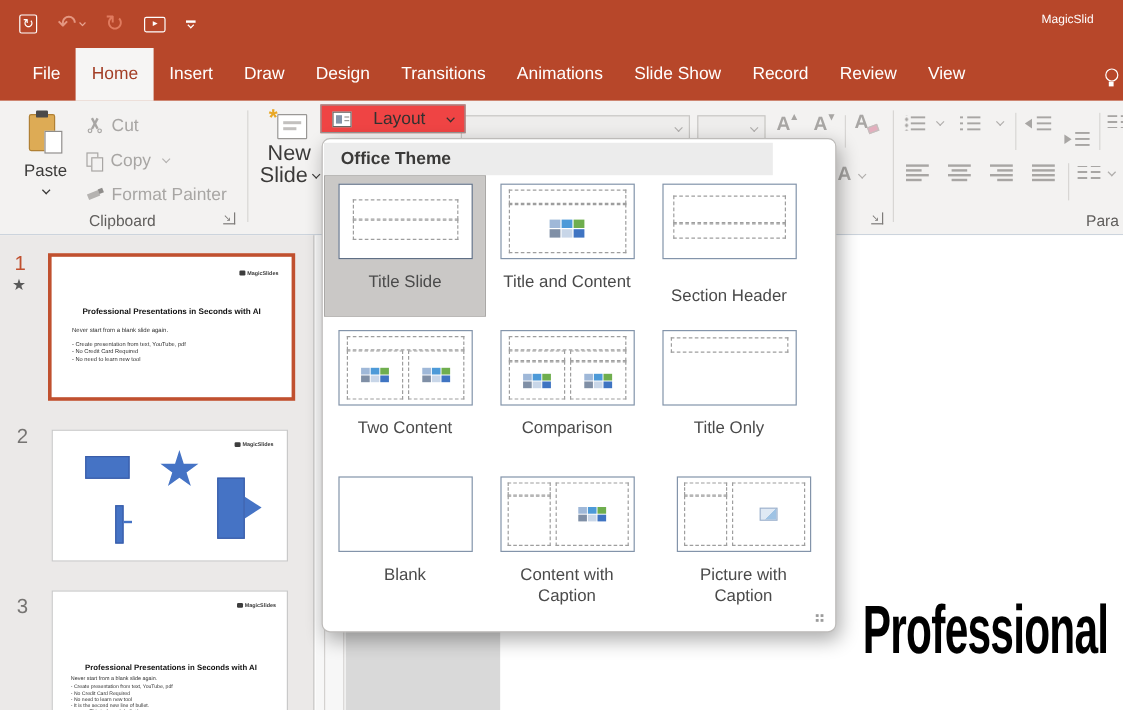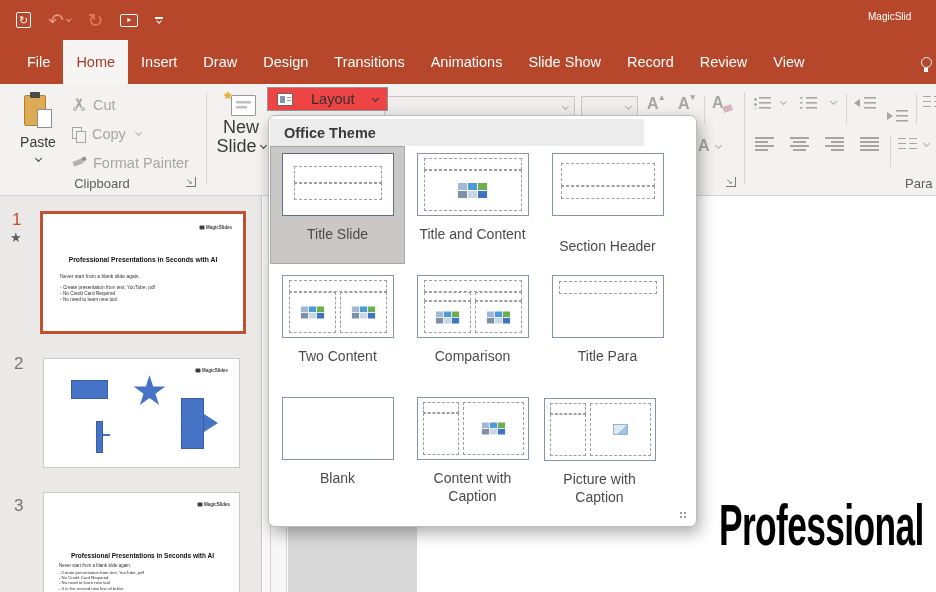--- a/index.html
+++ b/index.html
@@ -503,21 +503,21 @@
               <i></i>
             </span>
           </span>
       </div>
       <div class="llabel">Comparison</div>
     </div>
     <div class="cell" style="left:272px;top:153px;">
       <div class="lthumb t-to">
           <i class="ph p1"></i>
         </div>
-      <div class="llabel">Title Para</div>
+      <div class="llabel">Title Only</div>
     </div>
 
     <div class="cell" style="left:2px;top:275px;">
       <div class="lthumb"></div>
       <div class="llabel">Blank</div>
     </div>
     <div class="cell" style="left:137px;top:275px;">
       <div class="lthumb t-cc">
         <i class="ph p1"></i>
           <i class="ph p2"></i>
@@ -527,21 +527,21 @@
               <i></i>
               <i></i>
               <i></i>
               <i></i>
               <i></i>
             </span>
           </span>
       </div>
       <div class="llabel">Content with Caption</div>
     </div>
-    <div class="cell" style="left:264px;top:275px;justify-content:center;">
+    <div class="cell" style="left:284px;top:275px;">
       <div class="lthumb t-cc">
         <i class="ph p1"></i>
           <i class="ph p2"></i>
         <span class="ph pr">
             <span class="picto"></span>
           </span>
       </div>
       <div class="llabel">Picture with Caption</div>
     </div>
 

